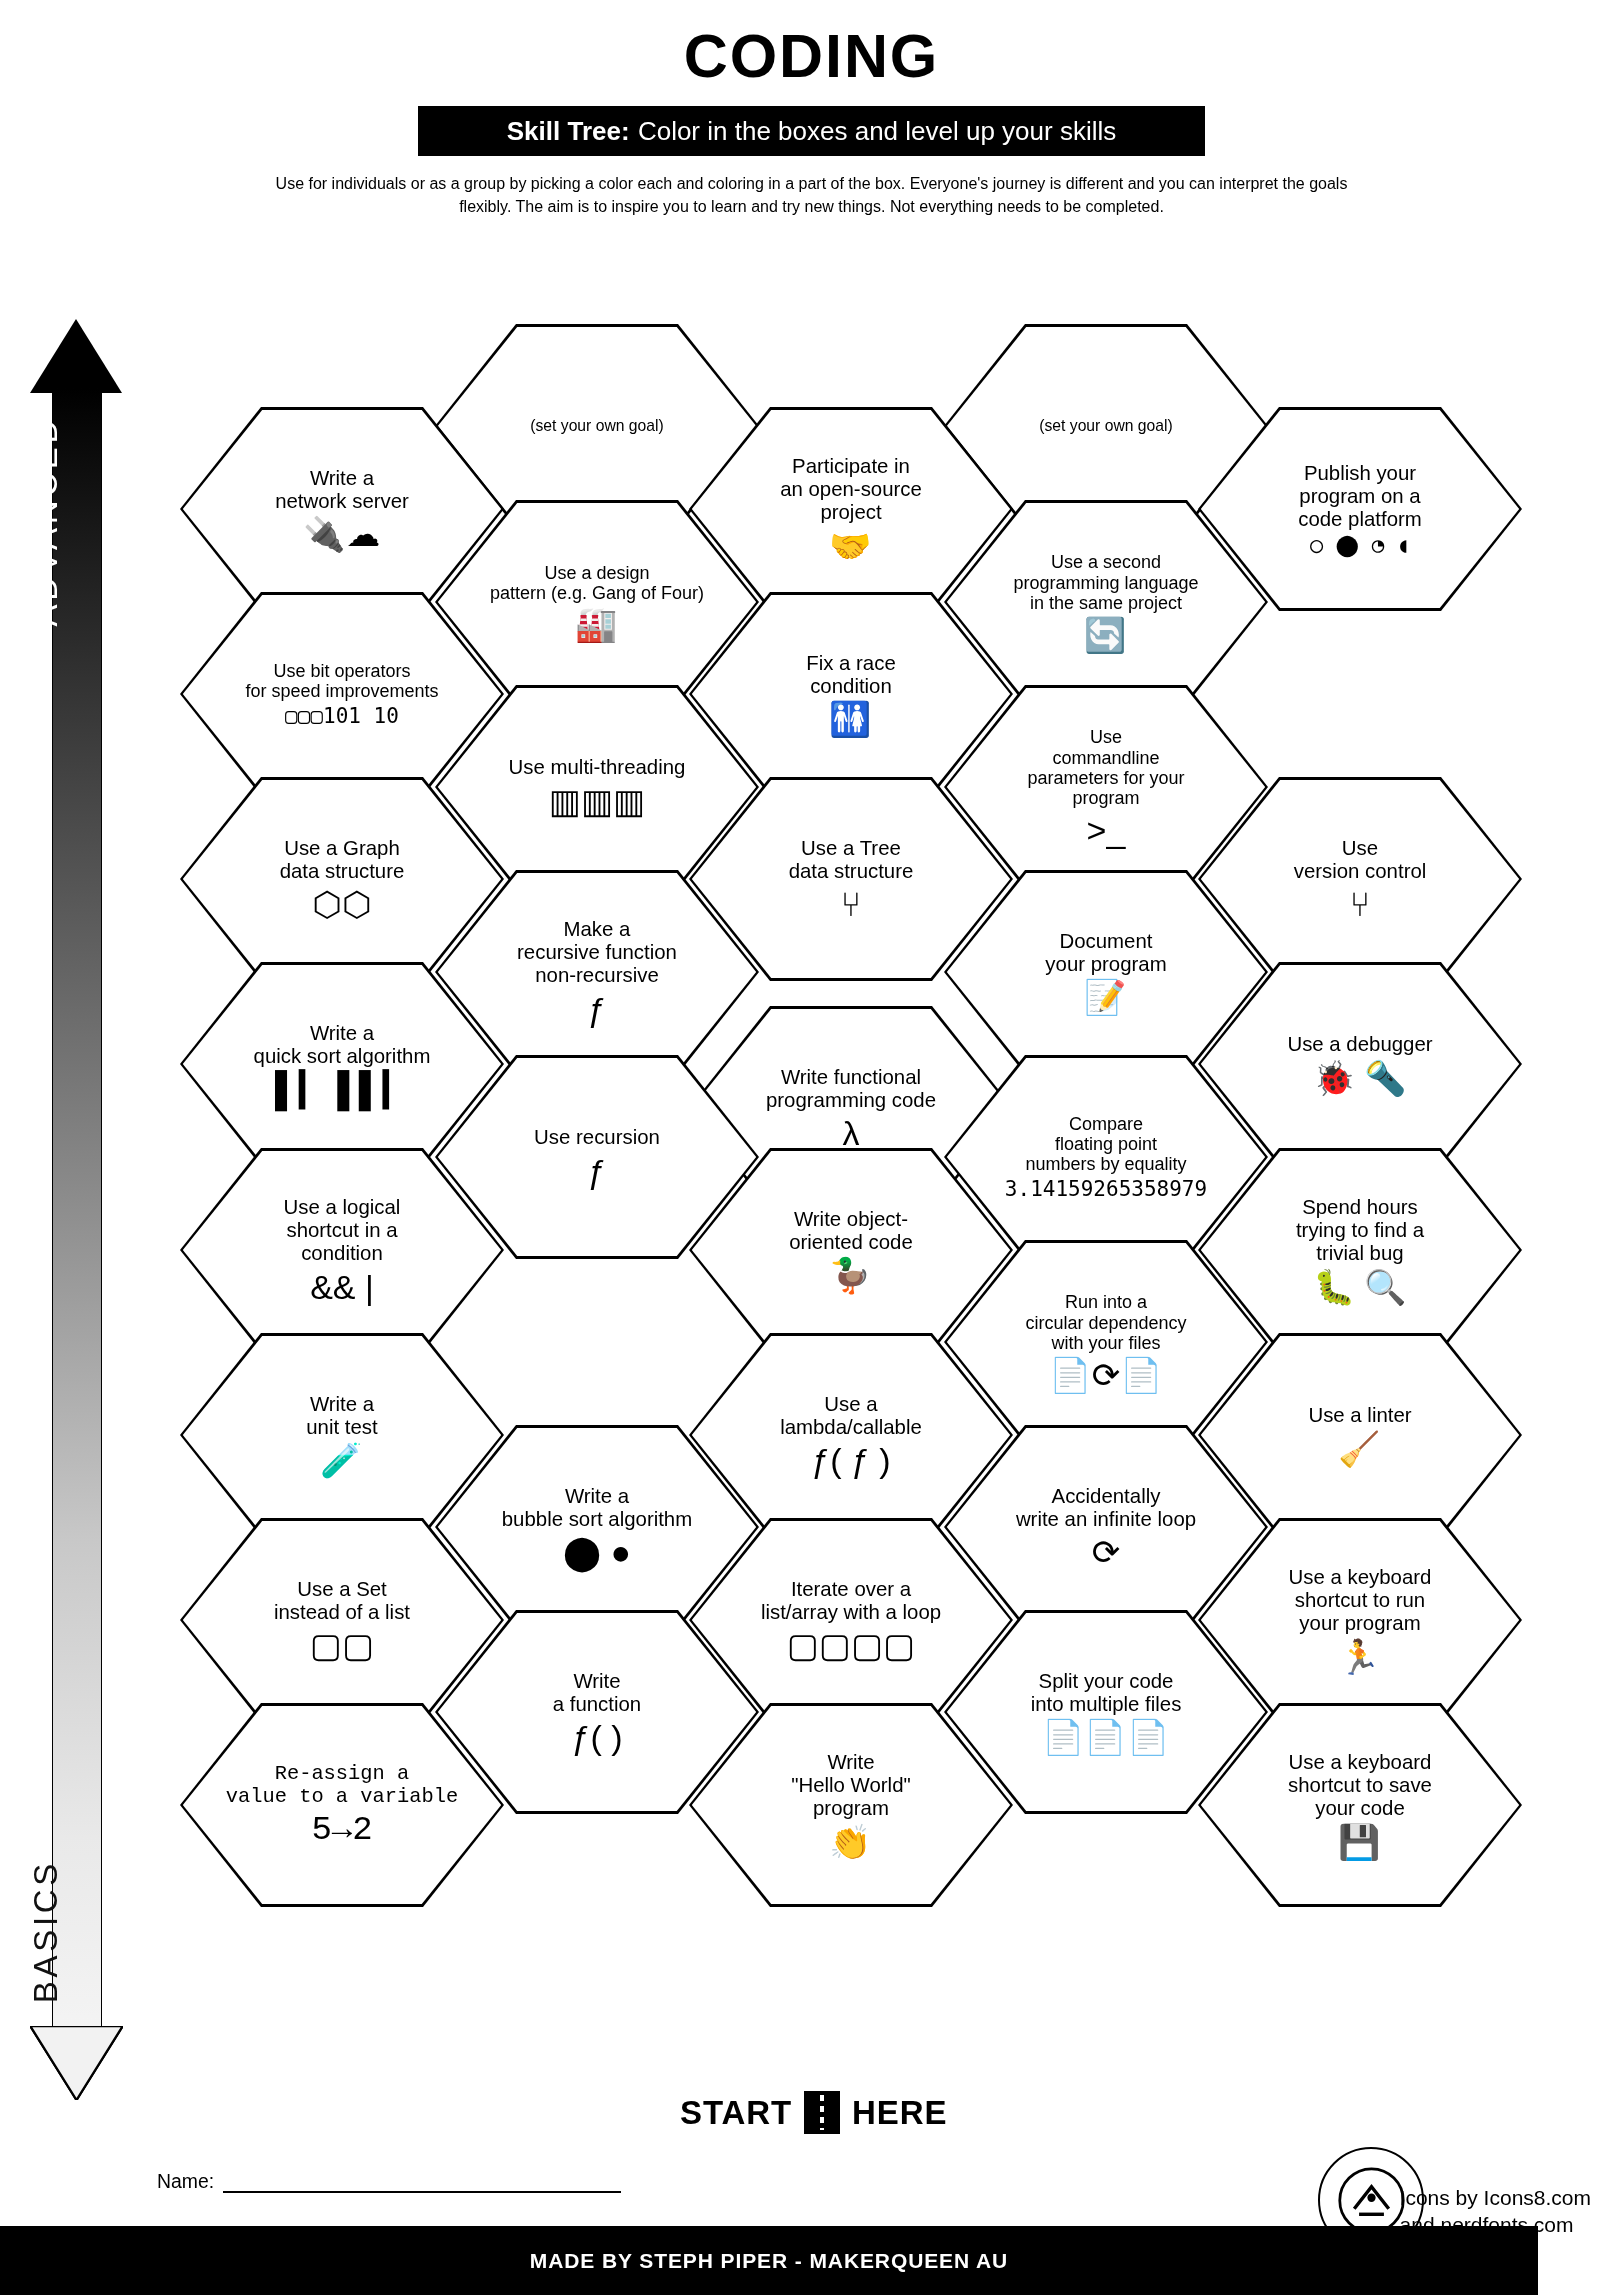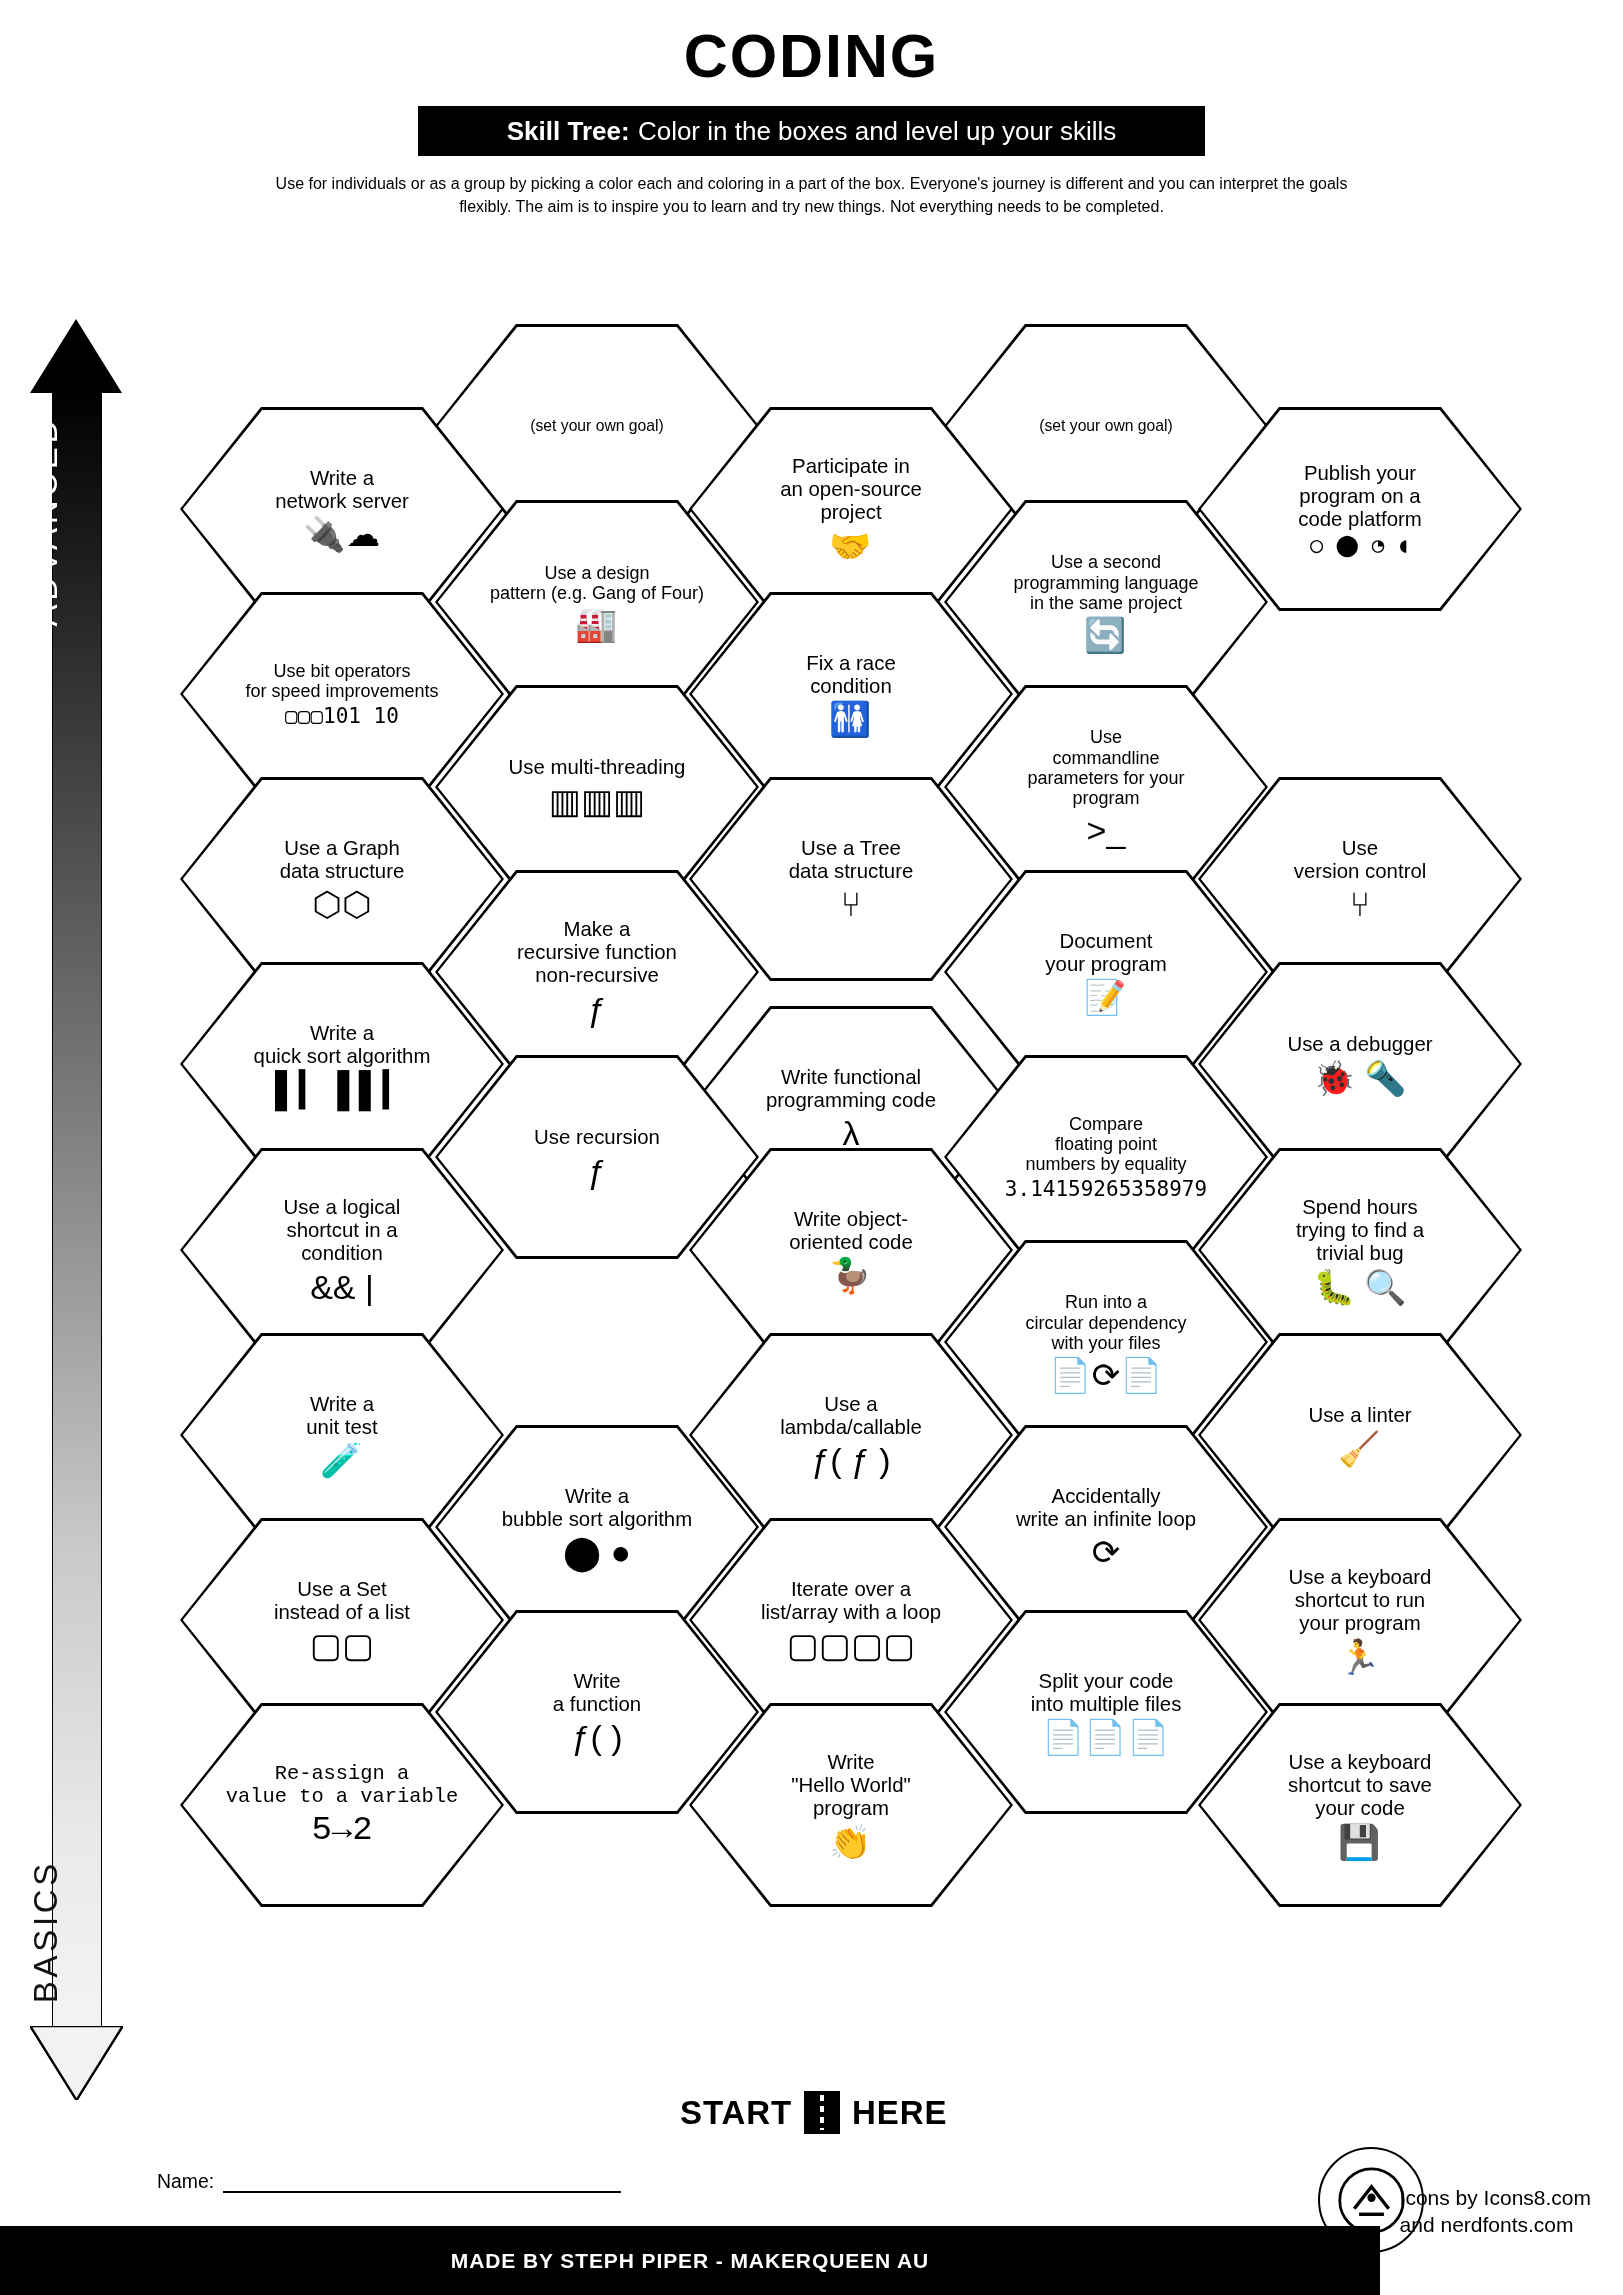--- a/index.html
+++ b/index.html
@@ -99,21 +99,21 @@
   #badge{
     position:absolute;right:199px;top:2147px;width:102px;height:102px;border:2.8px solid #000;border-radius:50%;
     display:flex;align-items:center;justify-content:center;font-size:42px;
   }
   #credits{
     position:absolute;right:32px;top:2184px;font-size:21px;line-height:1.3;text-align:left;
   }
 
   
   #footer{
-    position:absolute;left:0;bottom:0;width:1380px;height:69px;background:#000;color:#fff;
+    position:absolute;left:0;bottom:0;width:1538px;height:69px;background:#000;color:#fff;
     display:flex;align-items:center;justify-content:center;font-size:21px;font-weight:bold;letter-spacing:0.9px;text-align:right;
   }
 </style>
 </head>
 <body>
 
 <div id="title">CODING</div>
 
 <div id="subtitle-bar">
   <span class="st-label">Skill Tree:</span>

